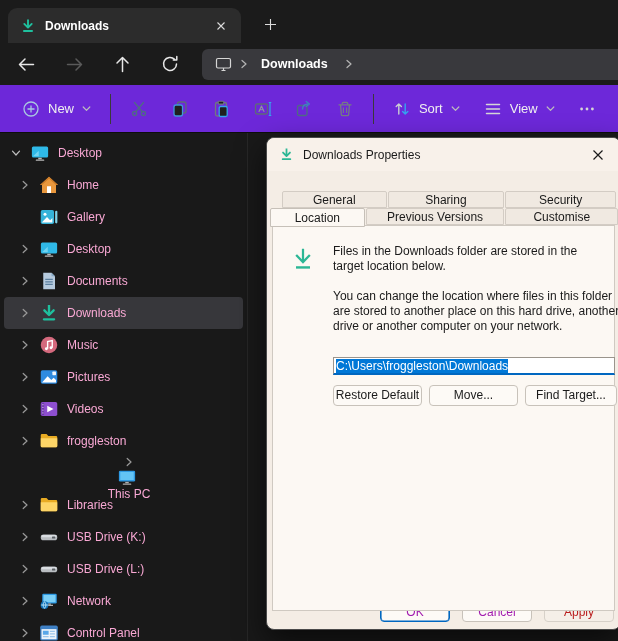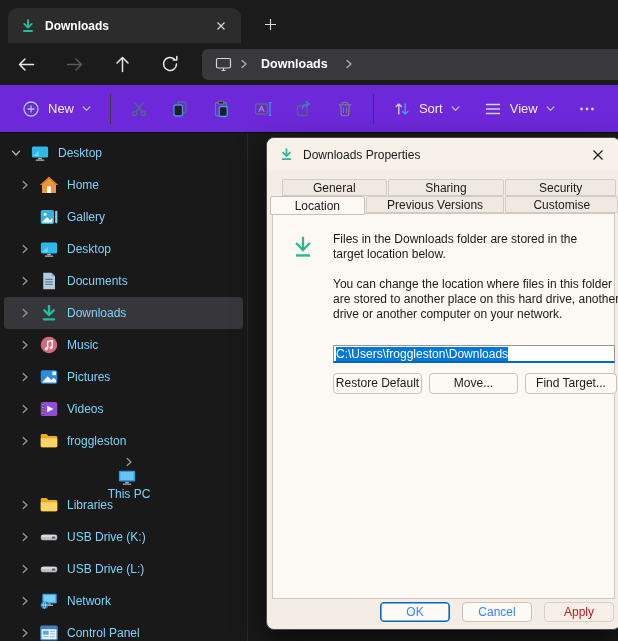--- a/index.html
+++ b/index.html
@@ -34,37 +34,37 @@
   
   .toolbar { height:48px; background:#6d28d9; border-bottom:1px solid #0d0d0d; display:flex; align-items:center; padding:0 10px; }
   .tb-btn { height:36px; border-radius:4px; display:flex; align-items:center; justify-content:center; gap:7px; padding:0 11px; font-size:13px; color:#f0f0f0; }
   .tb-icononly { width:45px; padding:0; }
   .tb-divider { width:1px; height:30px; background:#3a3a3a; margin:0 7px; flex:none; }
   .push-right { margin-left:auto; }
 
   
   .content { display:flex; height:508px; }
   .sidebar { width:248px; flex:none; border-right:1px solid #272727; padding-top:4px; overflow:hidden; }
-  .side-item { height:32px; margin:0 4px; border-radius:4px; display:flex; align-items:center; color:#7dd3fc; font-size:12px; }
+  .side-item { height:32px; margin:0 4px; border-radius:4px; display:flex; align-items:center; color:#f9a8d4; font-size:12px; }
   .side-item.selected { background:#37373b; }
   .side-chevron { width:20px; display:flex; justify-content:center; flex:none; }
   .side-icon { width:20px; height:20px; margin:0 8px 0 4px; flex:none; }
   .main-area { flex:1; background:#191919; }
 
   
   .dialog {
     position:absolute; left:266px; top:137px; width:355px; height:493px;
     background:#f4ede5; border:1px solid #4a4a4a; border-radius:8px;
     box-shadow:0 12px 30px rgba(0,0,0,.6); color:#1a1a1a;
   }
   .dlg-titlebar { height:33px; display:flex; align-items:center; gap:9px; padding:0 10px 0 12px; background:#f8f1ea; border-radius:8px 8px 0 0; }
   .dlg-title { flex:1; font-size:12px; color:#1a1a1a; }
   .dlg-close { width:24px; height:24px; }
 
-  .dlg-tabs-row1 { display:flex; height:17px; margin:8px 3px 0 15px; }
+  .dlg-tabs-row1 { display:flex; height:17px; margin:20px 3px 0 15px; }
   .dlg-tabs-row2 { display:flex; height:17px; margin:0 1px 0 3px; position:relative; }
   .dtab {
     background:#f0e9e1; border:1px solid #d3ccc4; border-radius:2px 2px 0 0;
     display:flex; align-items:center; justify-content:center; font-size:12px; color:#1a1a1a; margin-right:1px;
   }
   .dtab.active { background:#fcf8f3; border-color:#c6c0b8; height:19px; margin-bottom:-2px; z-index:3; position:relative; }
 
   .dlg-page {
     margin:0 5px; height:386px; background:#fcf8f3; border:1px solid #cfc9c1; position:relative; z-index:1;
     padding:18px 16px 0 16px; line-height:15px;
@@ -80,21 +80,21 @@
   }
   .path-sel { background:#0078d7; color:#fff; font-size:12px; white-space:pre; line-height:14px; }
   .btn-row { margin:10px 0 0 44px; width:284px; display:flex; justify-content:space-between; }
   .w-btn {
     width:89px; height:21px; background:#fdfaf6; border:1px solid #c8c2ba; border-radius:4px;
     display:flex; align-items:center; justify-content:center; font-size:12px; color:#1a1a1a;
   }
   .dlg-footer { position:absolute; right:6px; bottom:7px; display:flex; gap:12px; }
   .f-btn {
     width:70px; height:20px; background:#fdfaf6; border:1px solid #c8c2ba; border-radius:4px;
-    display:flex; align-items:center; justify-content:center; font-size:12px; color:#3b82f6;
+    display:flex; align-items:center; justify-content:center; font-size:12px; color:#a21caf;
   }
   .f-btn.default { border:1px solid #0067c0; box-shadow:inset 0 0 0 0.6px #0067c0; }
   .f-btn.disabled { color:#b91c1c; background:#f5efe8; border-color:#d7d1c9; }
 </style>
 </head>
 <body>
 
 <div class="tabbar">
   <div class="tab">
     <span>

